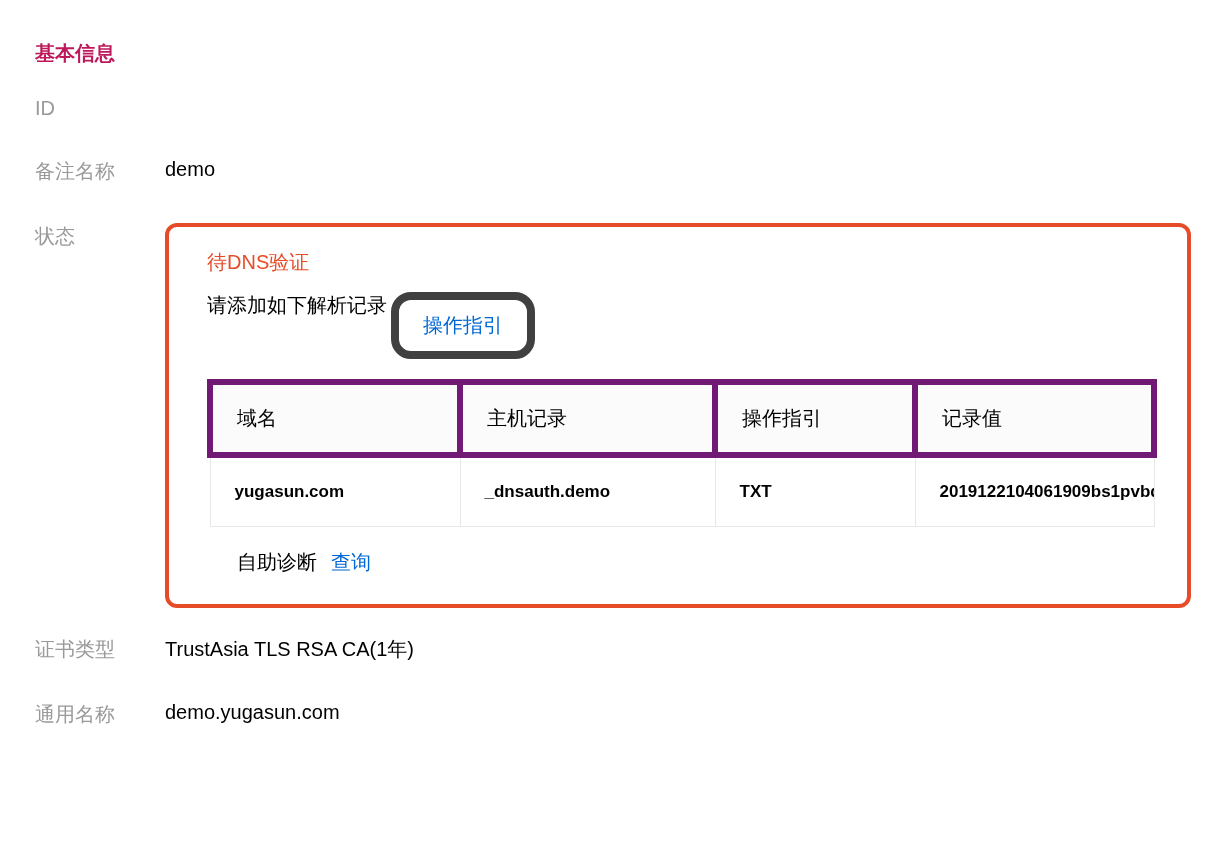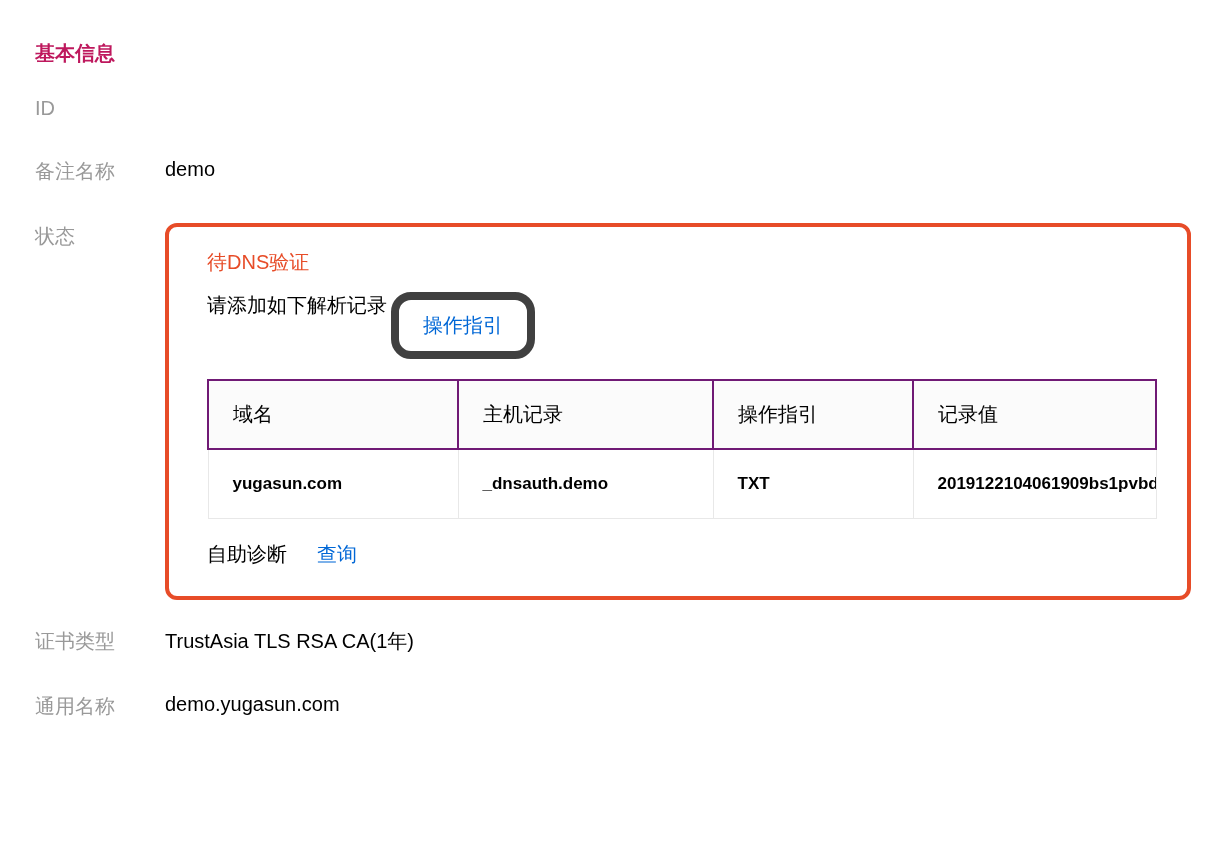--- a/index.html
+++ b/index.html
@@ -81,21 +81,21 @@
     }
     .dns-table {
       border-collapse: collapse;
       margin-bottom: 22px;
       width: 100%;
       table-layout: fixed;
     }
     .dns-table th {
       text-align: left;
       background: #fbfbfb;
-      border: 2px solid #701a75;
+      border: 6px solid #701a75;
       padding: 20px 24px;
       font-weight: 400;
       color: #000;
       font-size: 20px;
     }
     .dns-table td {
       border: 1px solid #e8e8e8;
       border-top: none;
       padding: 24px 24px;
       color: #000;
@@ -104,21 +104,22 @@
       overflow: hidden;
       font-weight: bold;
     }
     .dns-table th:nth-child(1), .dns-table td:nth-child(1) { width: 250px; }
     .dns-table th:nth-child(2), .dns-table td:nth-child(2) { width: 255px; }
     .dns-table th:nth-child(3), .dns-table td:nth-child(3) { width: 200px; }
     .dns-table th:nth-child(4), .dns-table td:nth-child(4) { width: auto; }
     .diagnose-line {
       display: flex;
       align-items: flex-start;
-      gap: 30px;
+      gap: 14px;
+      margin-left: 30px;
     }
     .diagnose-label {
       color: #000;
       font-size: 20px;
     }
   </style>
 </head>
 <body>
 
 <div class="section-title">基本信息</div>

